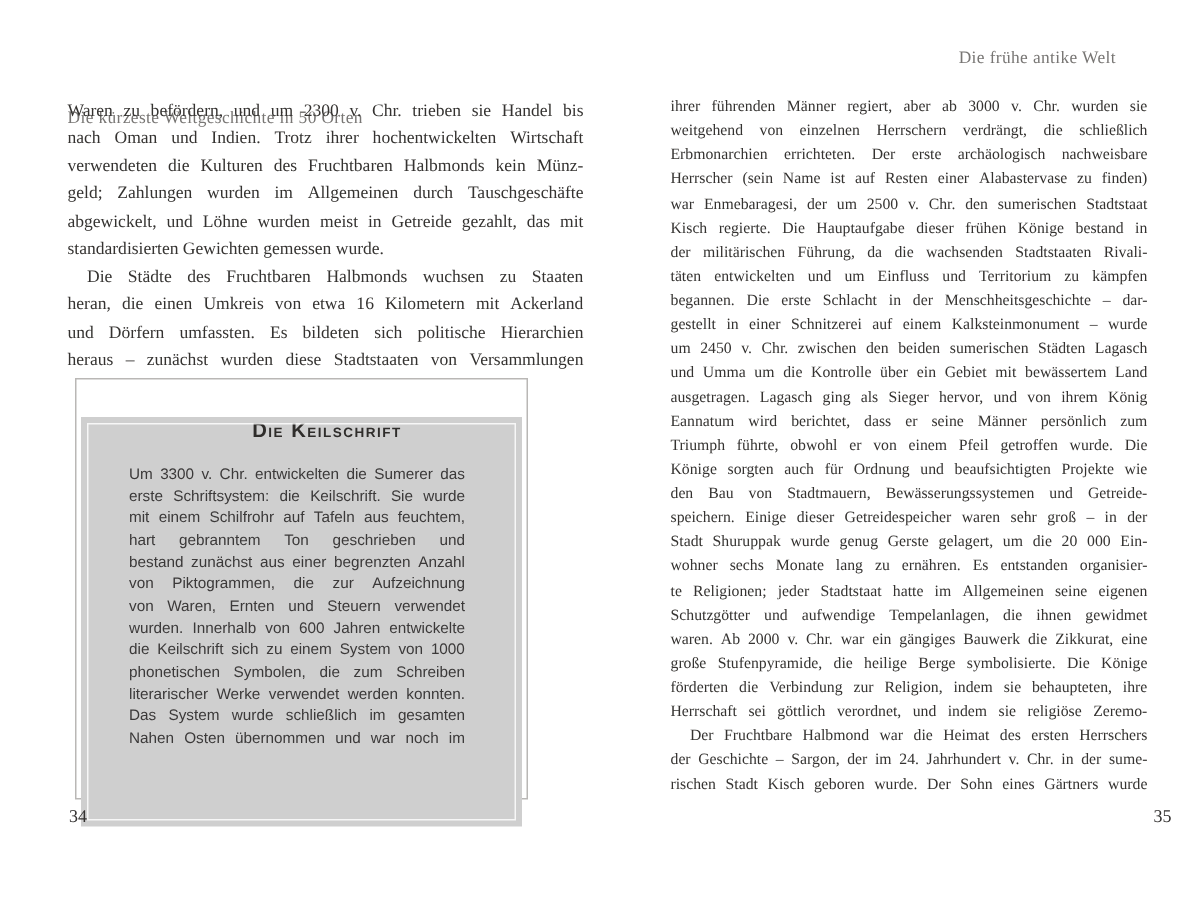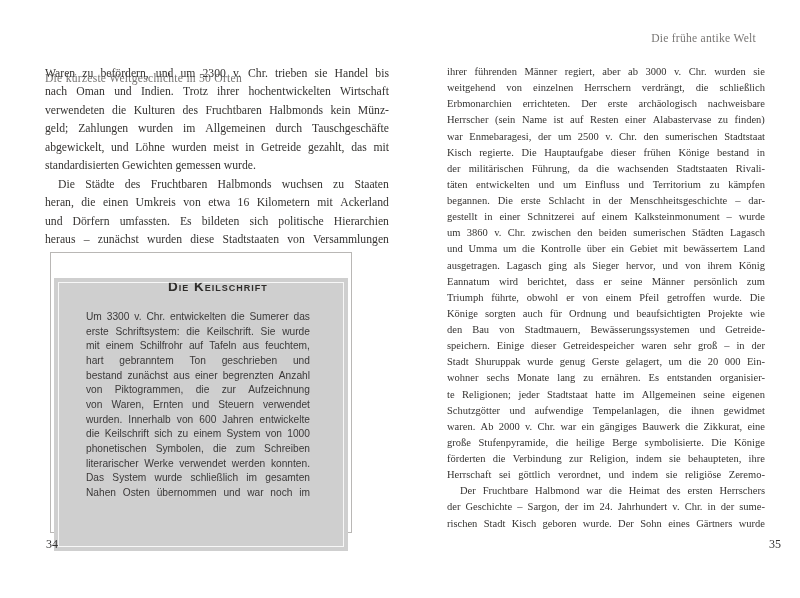--- a/index.html
+++ b/index.html
@@ -5,21 +5,21 @@
   :root{
     --page-bg:#ffffff; --body-text:#353331; --header-text:#787674;
     --box-bg:#cfcfcf; --box-border:#b9b7b5; --box-text:#3b3939; --page-number:#333130;
   }
   *{margin:0;padding:0;box-sizing:border-box;}
   html,body{width:800px;height:598px;overflow:hidden;background:var(--page-bg);}
   body{font-family:"Liberation Serif",serif;color:var(--body-text);position:relative;}
 
   .running-header{position:absolute;top:32px;font-size:11.6px;color:var(--header-text);letter-spacing:.25px;}
   #header-left{left:45px;margin-top:40px;}
-  #header-right{right:44px;text-align:right;}
+  #header-right{right:56px;text-align:right;}
 
   .page-number{position:absolute;top:537px;font-size:12px;color:var(--page-number);}
   #pagenum-left{left:46px;}
   #pagenum-right{right:19px;text-align:right;}
 
   .body-col{position:absolute;}
   #left-body{left:45px;top:65px;width:344px;font-size:11.7px;line-height:18.45px;}
   #right-body{left:447px;top:64px;width:318px;font-size:10.5px;line-height:16.12px;}
 
   .para .line{text-align:left;}
@@ -370,21 +370,21 @@
         <span>einer</span>
         <span>Schnitzerei</span>
         <span>auf</span>
         <span>einem</span>
         <span>Kalksteinmonument</span>
         <span>–</span>
         <span>wurde</span>
       </div>
       <div class="line jline">
         <span>um</span>
-        <span>3860</span>
+        <span>2450</span>
         <span>v.</span>
         <span>Chr.</span>
         <span>zwischen</span>
         <span>den</span>
         <span>beiden</span>
         <span>sumerischen</span>
         <span>Städten</span>
         <span>Lagasch</span>
       </div>
       <div class="line jline">

